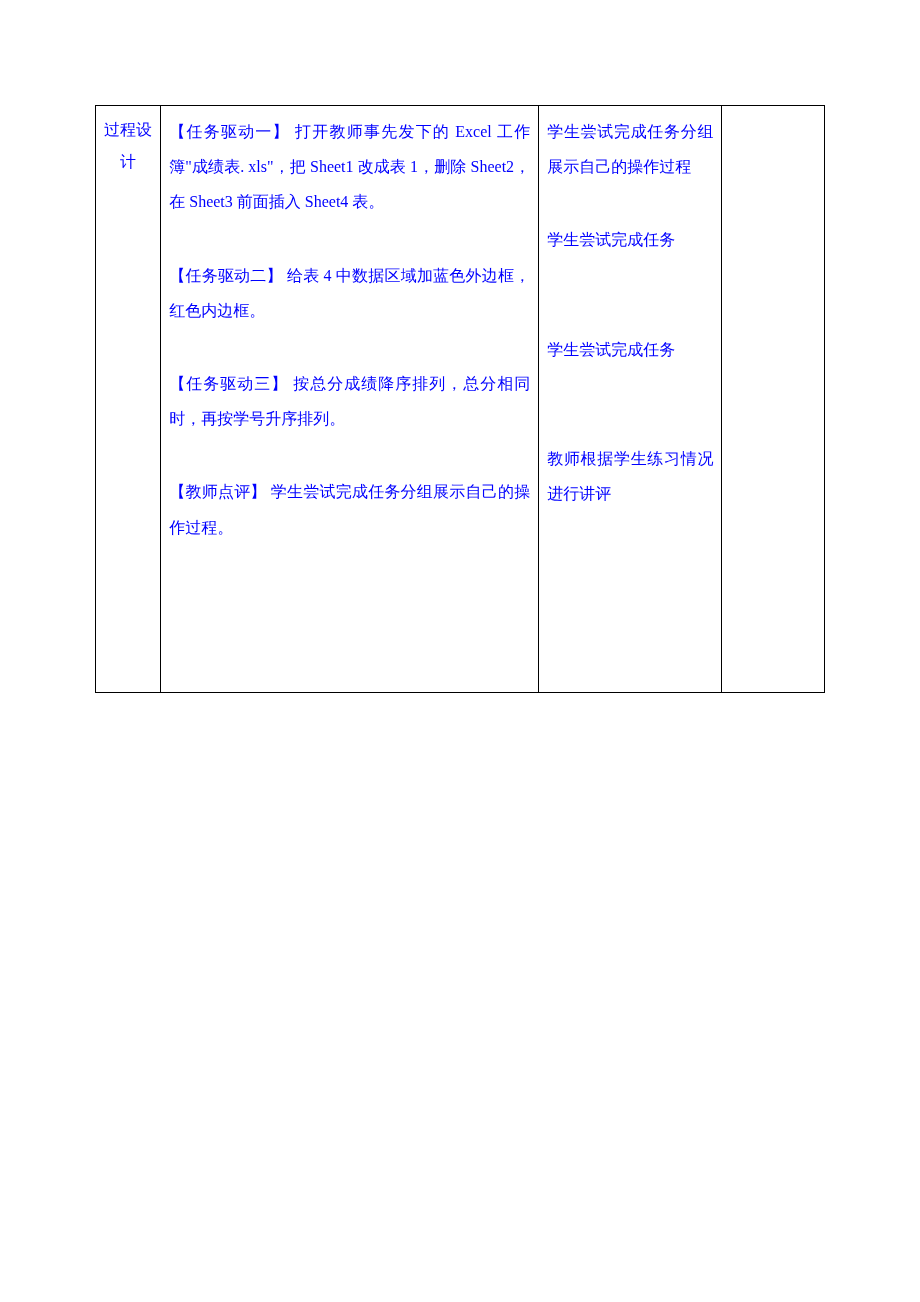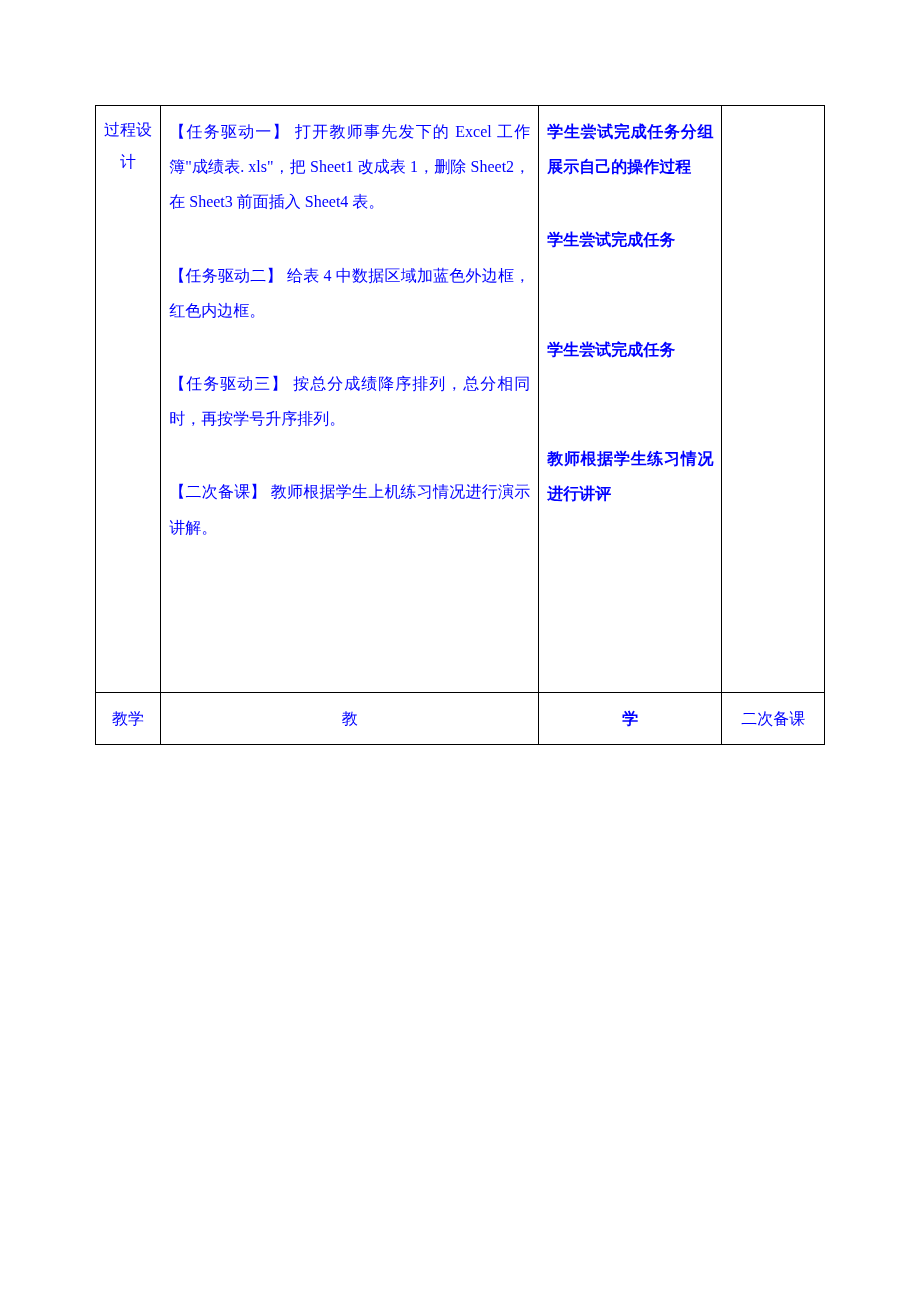--- a/index.html
+++ b/index.html
@@ -34,21 +34,20 @@
     td.col-2 {
       width: 348px;
       text-align: justify;
       text-justify: inter-ideograph;
       padding: 8px 8px;
     }
     td.col-3 {
       width: 160px;
       text-align: justify;
       padding: 8px 8px;
-      font-weight: bold;
     }
     td.col-4 {
       width: 90px;
       text-align: center;
       padding: 8px 4px;
       vertical-align: middle;
     }
     .task-block {
       margin-bottom: 38px;
     }
@@ -71,41 +70,27 @@
   <table>
     <tbody>
         <tr>
       <td class="col-1 big-cell">
         <span>过程设计</span>
       </td>
       <td class="col-2 big-cell">
         <div class="task-block">【任务驱动一】  打开教师事先发下的 Excel 工作簿"成绩表. xls"，把 Sheet1 改成表 1，删除 Sheet2，在 Sheet3 前面插入 Sheet4 表。</div>
         <div class="task-block">【任务驱动二】  给表 4 中数据区域加蓝色外边框，红色内边框。</div>
         <div class="task-block">【任务驱动三】  按总分成绩降序排列，总分相同时，再按学号升序排列。</div>
-        <div class="task-block">【二次备课】  教师根据学生上机练习情况进行演示讲解。</div>
+        <div class="task-block">【教师点评】  学生尝试完成任务分组展示自己的操作过程。</div>
       </td>
       <td class="col-3 big-cell">
         <div class="task-block">学生尝试完成任务分组展示自己的操作过程</div>
         <div class="task-block" style="margin-bottom:74px;">学生尝试完成任务</div>
         <div class="task-block" style="margin-bottom:74px;">学生尝试完成任务</div>
         <div class="task-block">教师根据学生练习情况进行讲评</div>
       </td>
       <td class="col-4 big-cell">
         <span></span>
       </td>
     </tr>
-    <tr class="header-row">
-      <td class="col-1">
-        <span>教学</span>
-      </td>
-      <td class="col-2">
-        <span>教</span>
-      </td>
-      <td class="col-3">
-        <span>学</span>
-      </td>
-      <td class="col-4">
-        <span>二次备课</span>
-      </td>
-    </tr>
   </tbody>
     </table>
 </div>
 
 </body></html>

